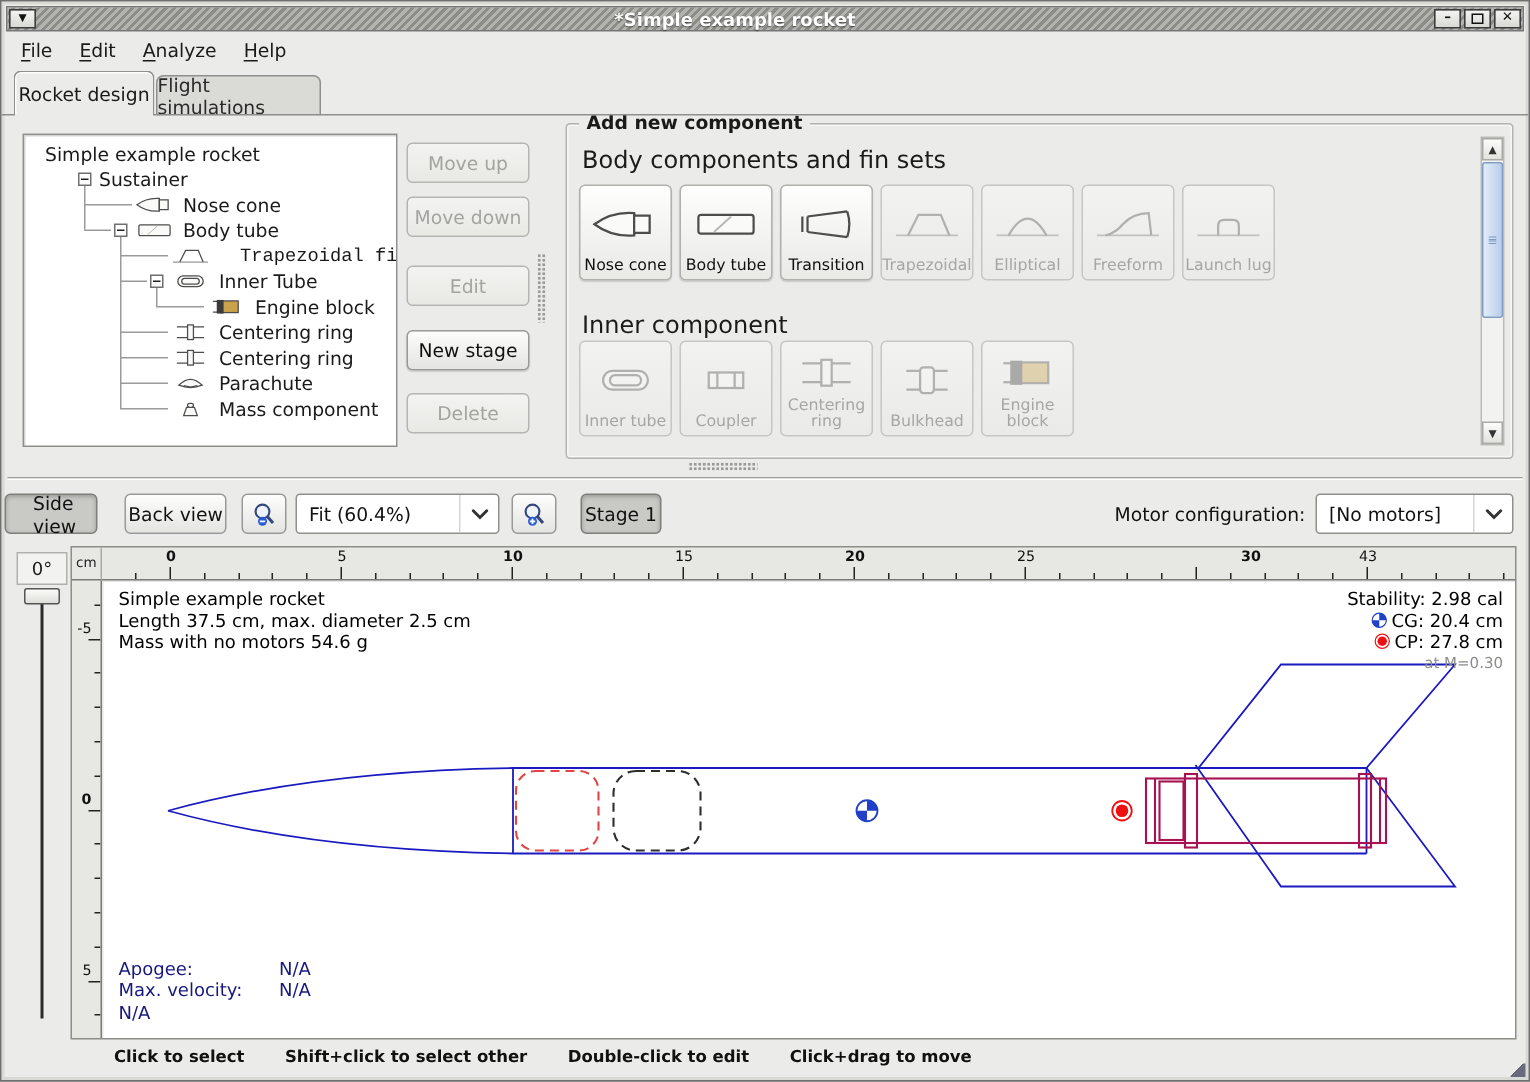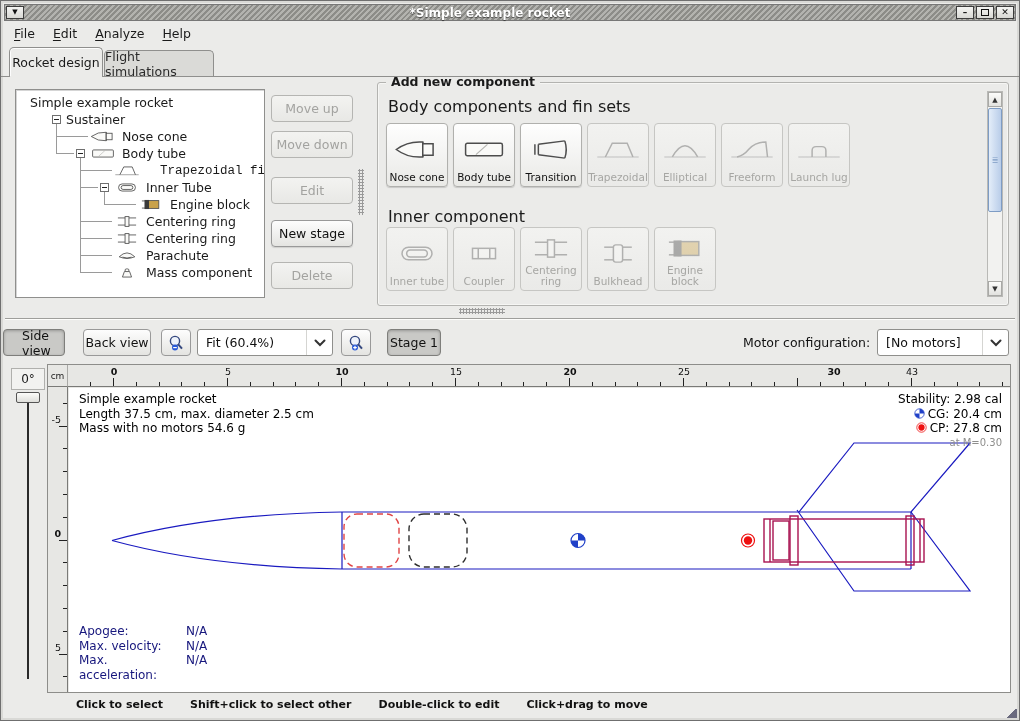--- a/index.html
+++ b/index.html
@@ -599,21 +599,20 @@
       <div class="info-bl" id="flight-info" style="color: rgb(23, 23, 125);">
           <div class="row">
             <span class="lbl">Apogee:</span>
             <span>N/A</span>
           </div>
           <div class="row">
             <span class="lbl">Max. velocity:</span>
             <span>N/A</span>
           </div>
           <div class="row">
-            <span class="lbl">Max. acceleration:</span>
             <span>N/A</span>
           </div>
         </div>
     </div>
   </div>
 
   <div class="statusbar" id="statusbar">
       <span>Click to select</span>
       <span>Shift+click to select other</span>
       <span>Double-click to edit</span>

